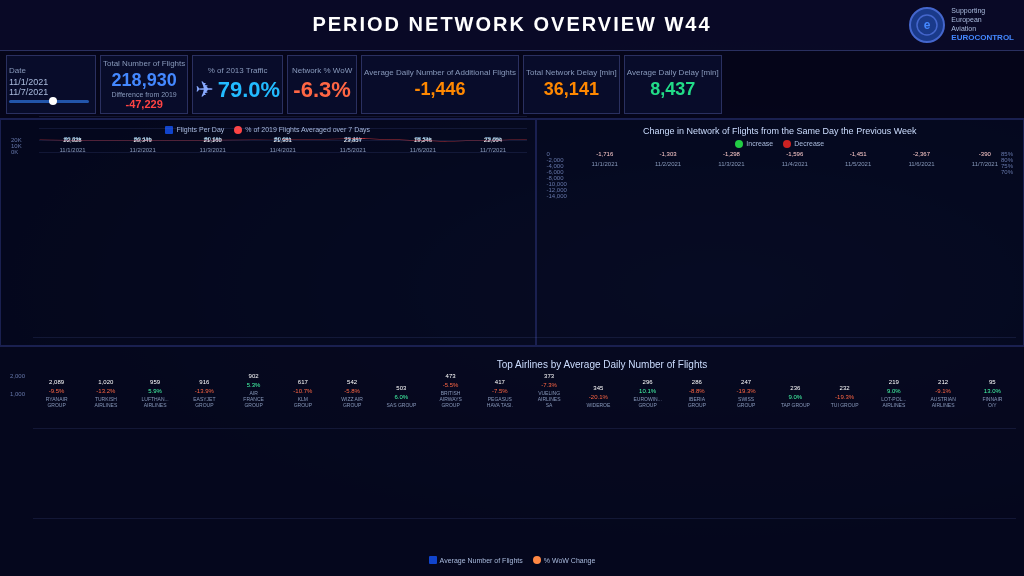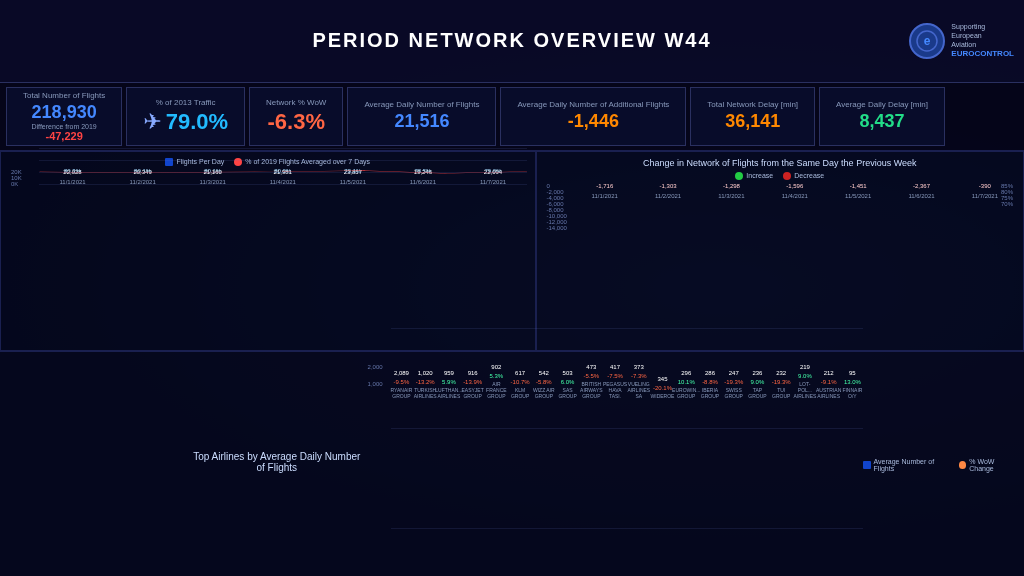--- a/index.html
+++ b/index.html
@@ -30,21 +30,21 @@
       display: flex;
       flex-direction: column;
     }
 
     
     .header {
       background: rgba(10,10,40,0.9);
       display: flex;
       align-items: center;
       justify-content: space-between;
-      padding: 22px 10px;
+      padding: 6px 10px;
       border-bottom: 1px solid #2a3060;
     }
 
     .header-title {
       flex: 1;
       text-align: center;
       font-size: 20px;
       font-weight: bold;
       letter-spacing: 2px;
       color: white;
@@ -86,21 +86,21 @@
       padding: 4px 6px;
       gap: 4px;
       align-items: stretch;
     }
 
     .kpi-block {
       display: flex;
       flex-direction: column;
       align-items: center;
       justify-content: center;
-      padding: 3px 16px;
+      padding: 3px 2px;
       border: 1px solid #2a3060;
       background: rgba(10,15,50,0.7);
       min-width: 70px;
     }
 
     .kpi-block.date-block {
       min-width: 90px;
       align-items: flex-start;
     }
 
@@ -313,21 +313,21 @@
     }
 
     
     .bottom-row {
       background: rgba(5,8,30,0.9);
       border-top: 1px solid #1a2050;
       padding: 12px 8px;
       flex: 1;
       max-height: 230px;
       display: flex;
-      flex-direction: row;
+      flex-direction: column;
     }
 
     .bottom-header {
       display: flex;
       justify-content: space-between;
       align-items: center;
       margin-bottom: 3px;
     }
 
     .bottom-title {
@@ -494,20 +494,28 @@
         <div style="white-space:pre-line;font-size:7px;color:#aabbdd;">Supporting
 European
 Aviation</div>
         <div style="font-size:8px;font-weight:bold;color:#4488ff;">EUROCONTROL</div>
       </div>
     </div>
   </div>
 
   <div class="kpi-row">
 
+    <div class="kpi-block date-block">
+      <div class="kpi-label">Date</div>
+      <div class="date-range">11/1/2021</div>
+      <div class="date-range">11/7/2021</div>
+      <div class="date-slider">
+        <div class="date-slider-thumb"></div>
+      </div>
+    </div>
 
     <div class="kpi-block">
       <div class="kpi-label">Total Number of Flights</div>
       <div class="kpi-value-blue">218,930</div>
       <div style="font-size:7px;color:#8899bb;">Difference from 2019</div>
       <div class="kpi-diff">-47,229</div>
     </div>
 
     <div class="kpi-block">
       <div class="kpi-label">% of 2013 Traffic</div>
@@ -515,24 +523,20 @@
         <span class="plane-icon">✈</span>
         <span class="kpi-wow">79.0%</span>
       </div>
     </div>
 
     <div class="kpi-block">
       <div class="kpi-label">Network % WoW</div>
       <div class="kpi-wow-neg">-6.3%</div>
     </div>
 
-    <div class="kpi-block">
-      <div class="kpi-label">Average Daily Number of Flights</div>
-      <div class="kpi-value-blue">21,516</div>
-    </div>
 
     <div class="kpi-block">
       <div class="kpi-label">Average Daily Number of Additional Flights</div>
       <div class="kpi-value-orange">-1,446</div>
     </div>
 
     <div class="kpi-block">
       <div class="kpi-label">Total Network Delay [min]</div>
       <div class="kpi-value-orange">36,141</div>
     </div>

